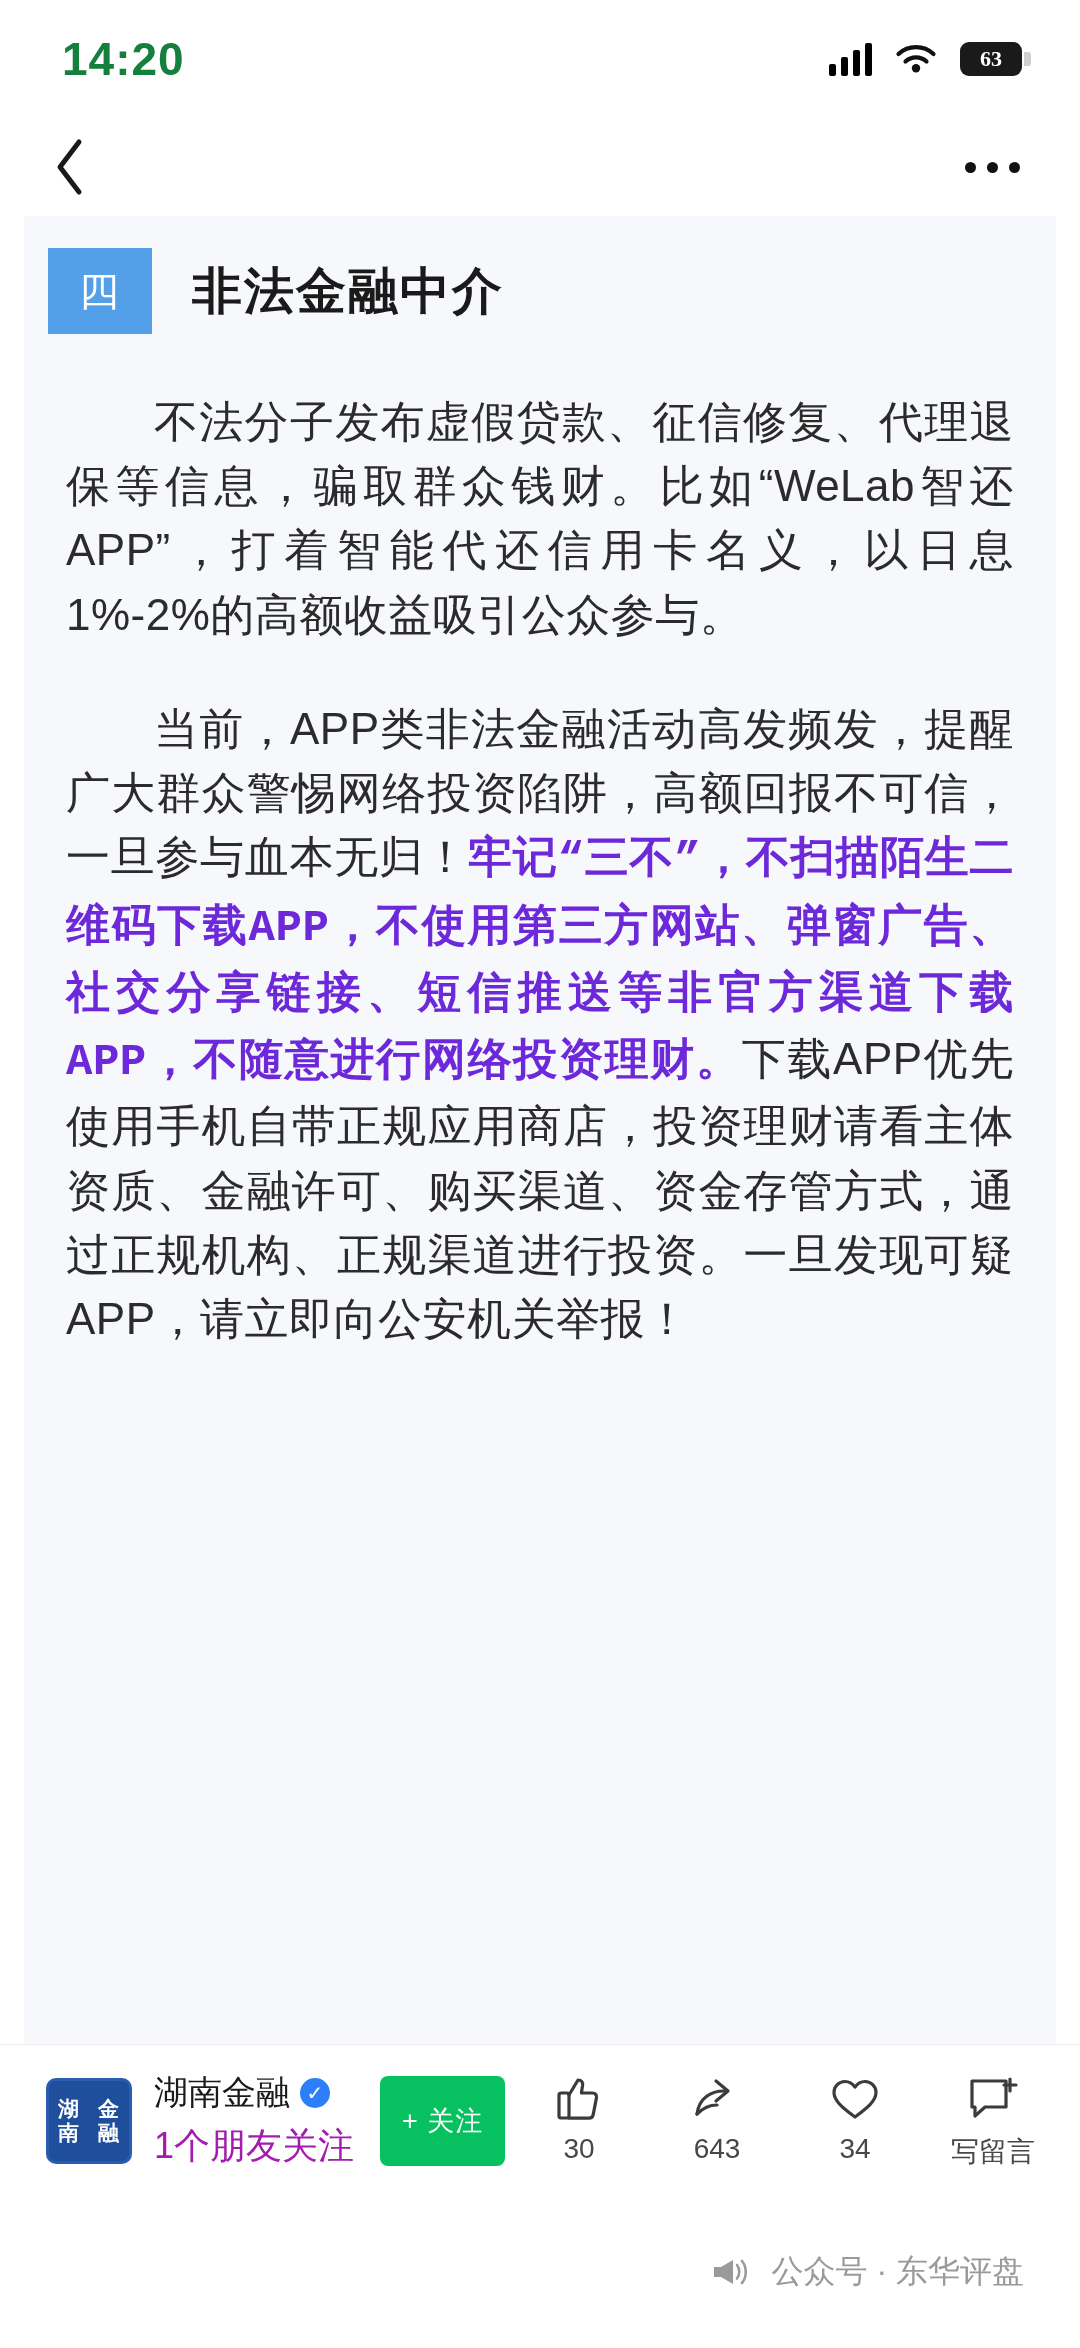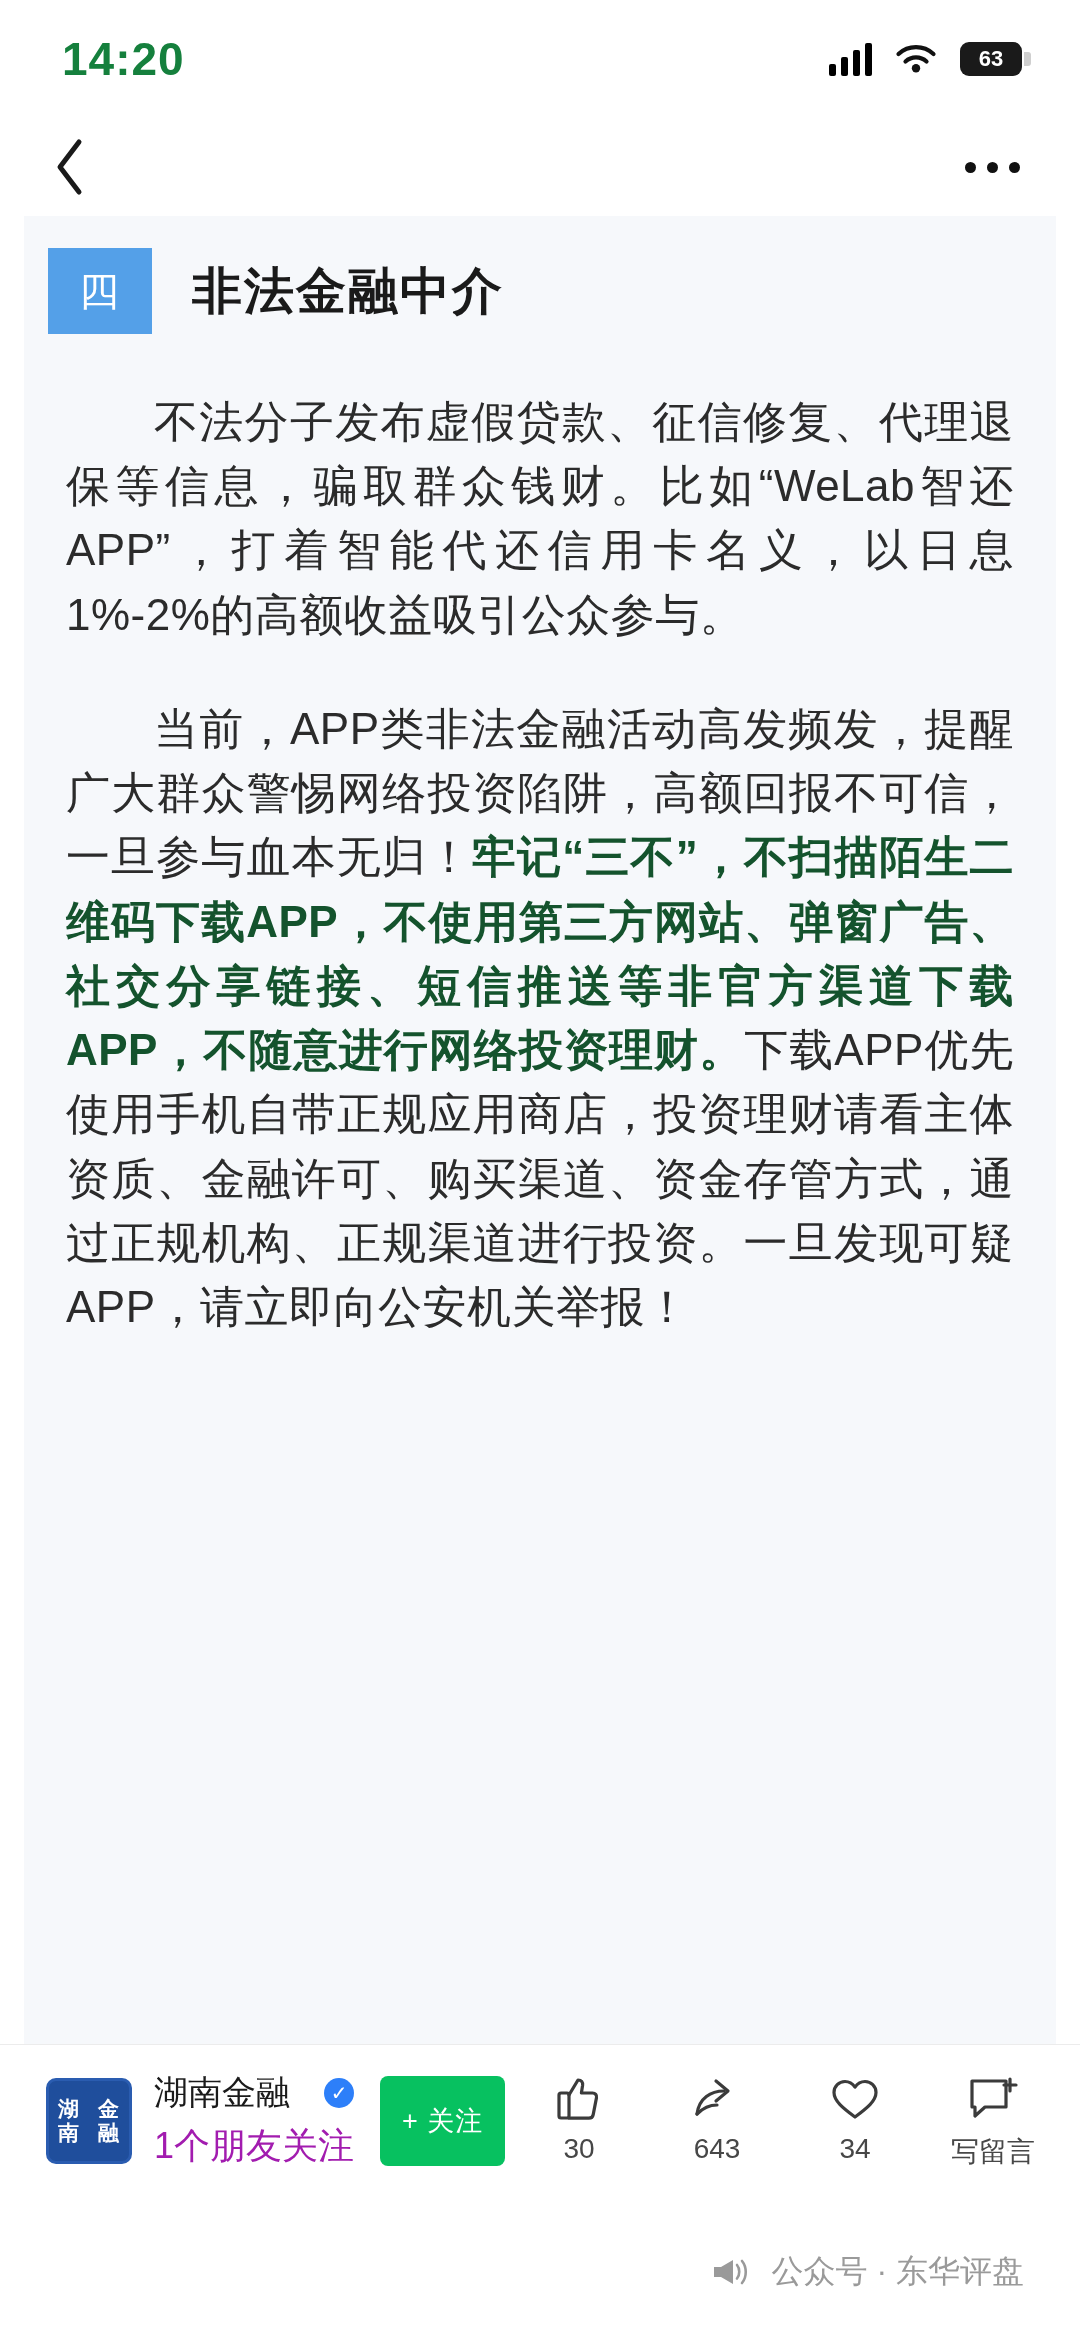--- a/index.html
+++ b/index.html
@@ -74,20 +74,21 @@
     top: 10px;
     width: 7px; height: 14px;
     background: #cfcfcf;
     border-radius: 0 3px 3px 0;
   }
   .battery-level {
     font-size: 22px;
     color: #fff;
     font-weight: bold;
     line-height: 1;
+    font-family: Liberation Serif, serif;
   }
 
   
   .navbar {
     height: 98px;
     flex: 0 0 98px;
     display: flex;
     align-items: center;
     justify-content: space-between;
     padding: 0 52px 0 40px;
@@ -149,21 +150,21 @@
     line-height: 1.46;
     color: #2b2b2b;
     letter-spacing: 0.5px;
     text-align: justify;
   }
   .body-text p {
     margin-bottom: 50px;
     text-indent: 88px;
   }
   .body-text p:last-child { margin-bottom: 0; }
-  .body-text b { font-weight: bold; color: #14532d; }
+  .body-text b { font-weight: bold; color: #6d28d9; font-family: Liberation Mono, monospace; }
 
   
   .fade {
     position: absolute;
     left: 0; right: 0; bottom: 0;
     height: 60px;
     background: linear-gradient(to bottom, rgba(246,248,251,0), rgba(246,248,251,1) 75%);
     pointer-events: none;
   }
 
@@ -202,22 +203,21 @@
   }
   .acct-meta {
     margin-left: 22px;
     display: flex;
     flex-direction: column;
     justify-content: center;
   }
   .acct-name-row {
     display: flex;
     align-items: center;
-    gap: 3px;
-    justify-content: space-between;
+    gap: 10px;
   }
   .acct-name {
     font-size: 34px;
     color: #1a1a1a;
     font-weight: normal;
   }
   .verified {
     width: 30px; height: 30px;
     border-radius: 50%;
     background: #2d7ff9;

